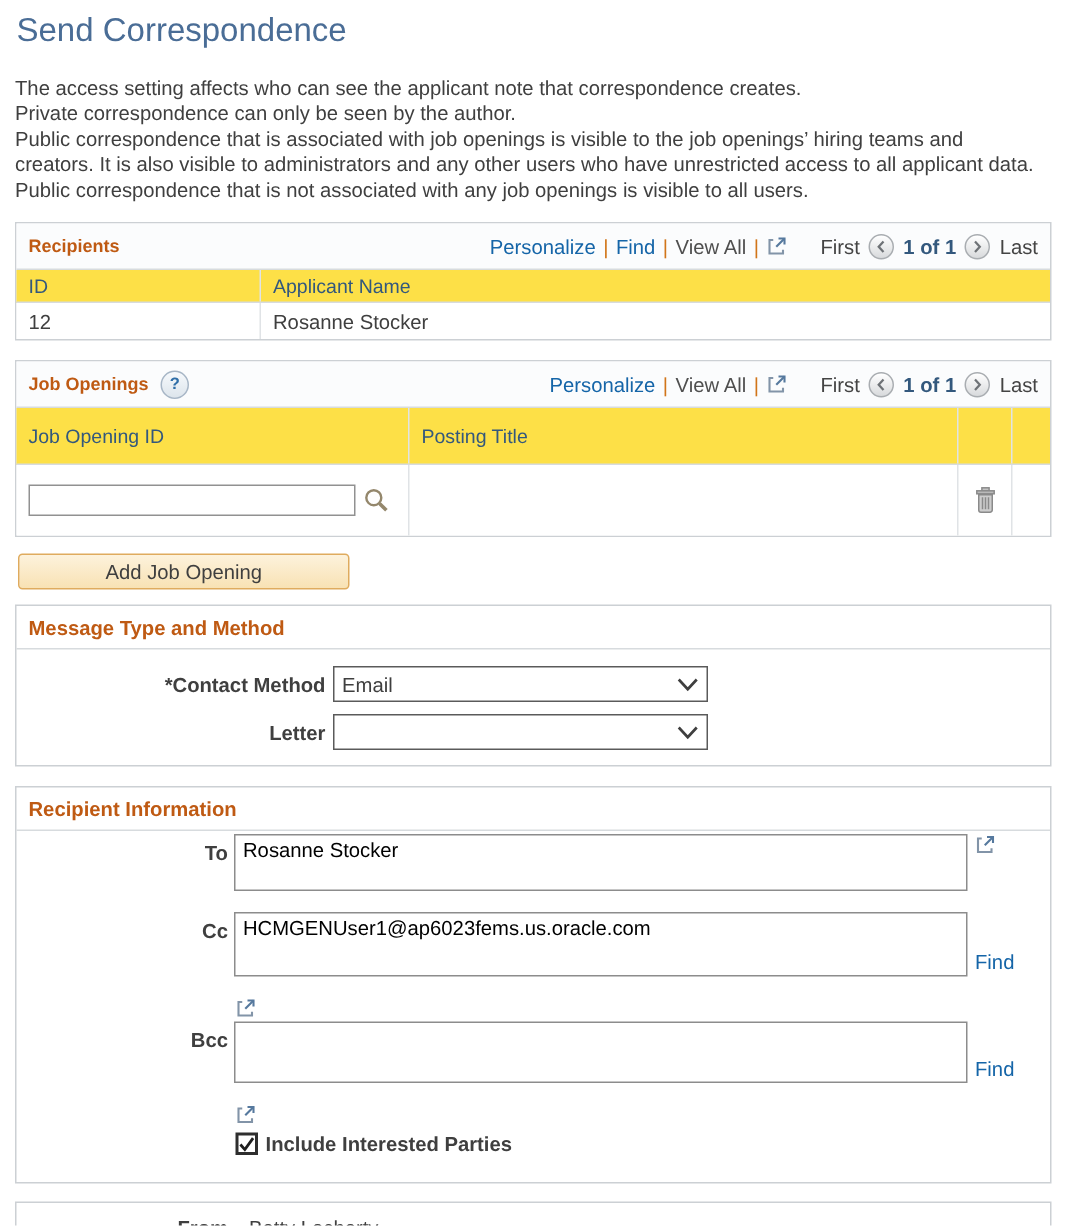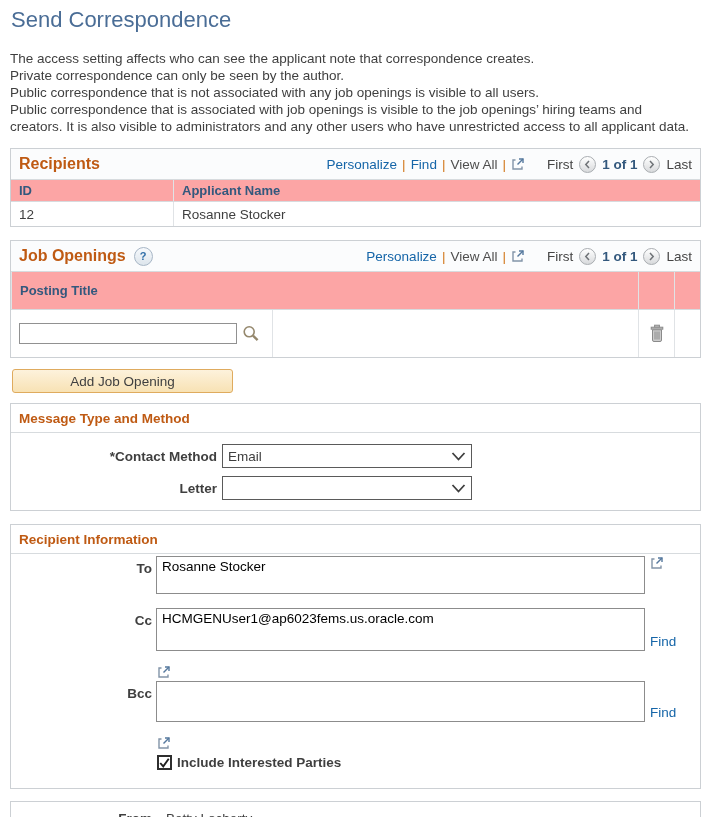--- a/index.html
+++ b/index.html
@@ -7,33 +7,33 @@
   .page { padding:6px 10px 0 10px; }
 
   .page-title { margin:1px; font-size:22px; font-weight:400; color:#4a6d96; }
 
   .description { margin-top:17px; font-size:13.5px; line-height:17px; color:#3f3f3f; width:682px; }
 
   
   .gridbox { margin-top:13px; border:1px solid #ccd0d4; background:#fff; }
   .grid-toolbar { display:flex; align-items:center; height:30px; padding:0 8px; background:#fbfcfd;
                   border-bottom:1px solid #d7dbde; font-size:13.5px; }
-  .grid-title { font-size:16px; font-weight:700; color:#bf5a13; white-space:nowrap; }
+  .grid-title { font-size:12px; font-weight:700; color:#bf5a13; white-space:nowrap; }
   .toolbar-links { margin-left:auto; display:flex; align-items:center; gap:5px; margin-right:22px; }
   .pipe { color:#d17519; }
   .link { color:#1565a8; text-decoration:none; cursor:pointer; }
   .muted { color:#4f4f4f; }
   .pager { display:flex; align-items:center; gap:6px; color:#444; white-space:nowrap; }
   .pager-count { font-weight:700; color:#33587d; }
   .nav-btn { width:17px; height:17px; border-radius:50%; border:1px solid #a9adb1;
              background:linear-gradient(#ffffff,#d8dadc); display:inline-flex; align-items:center;
              justify-content:center; cursor:pointer; box-sizing:border-box; }
 
-  .grid-head { display:flex; background:#fca5a5; border-bottom:1px solid #d7dbde;
-               font-weight:700; font-size:13px; color:#33587d;text-align:center; }
+  .grid-head { display:flex; background:#fde047; border-bottom:1px solid #d7dbde;
+               font-weight:400; font-size:13px; color:#33587d;text-align:center; }
   .grid-row  { display:flex; font-size:13.5px; color:#3f3f3f; background:#fff;align-items:flex-end; }
   .cell { padding:3px 8px; box-sizing:border-box; display:flex; align-items:center; }
   .bL { border-left:1px solid #e0e3e6; }
 
   
   .r-col-id   { width:162px; }
   .r-col-name { flex:1; }
   .recipients .grid-head .cell { height:21px; }
   .recipients .grid-row  .cell { height:24px; }
 
@@ -106,22 +106,22 @@
 </head>
 <body>
 
 <div class="page">
 
   <h1 class="page-title">Send Correspondence</h1>
 
   <div class="description">
     <div>The access setting affects who can see the applicant note that correspondence creates.</div>
     <div>Private correspondence can only be seen by the author.</div>
+    <div>Public correspondence that is associated with job openings is visible to the job openings’ hiring teams and creators. It is also visible to administrators and any other users who have unrestricted access to all applicant data.</div>
     <div>Public correspondence that is not associated with any job openings is visible to all users.</div>
-    <div>Public correspondence that is associated with job openings is visible to the job openings’ hiring teams and creators. It is also visible to administrators and any other users who have unrestricted access to all applicant data.</div>
   </div>
 
   
   <div class="gridbox recipients">
     <div class="grid-toolbar">
       <span class="grid-title">Recipients</span>
       <span class="toolbar-links">
         <a class="link">Personalize</a>
         <span class="pipe">|</span>
         <a class="link">Find</a>
@@ -190,20 +190,21 @@
         <span class="pager-count">1 of 1</span>
         <span class="nav-btn">
           <svg width="9" height="9" viewBox="0 0 9 9">
               <path d="M3 1 L6.2 4.5 L3 8" fill="none" stroke="#6e7276" stroke-width="1.5"></path>
             </svg>
         </span>
         <span>Last</span>
       </span>
     </div>
     <div class="grid-head">
+      <span class="cell j-col-id">Job Opening ID</span>
       <span class="cell j-col-title bL">Posting Title</span>
       <span class="cell j-col-del bL"></span>
       <span class="cell j-col-sp bL"></span>
     </div>
     <div class="grid-row">
       <span class="cell j-col-id">
         <input class="jo-input" type="text" value="" style="">
         <span class="lookup">
           <svg width="20" height="20" viewBox="0 0 20 20">
             <circle cx="8.2" cy="7.8" r="5" fill="#fefefe" stroke="#94876c" stroke-width="1.6"></circle>

